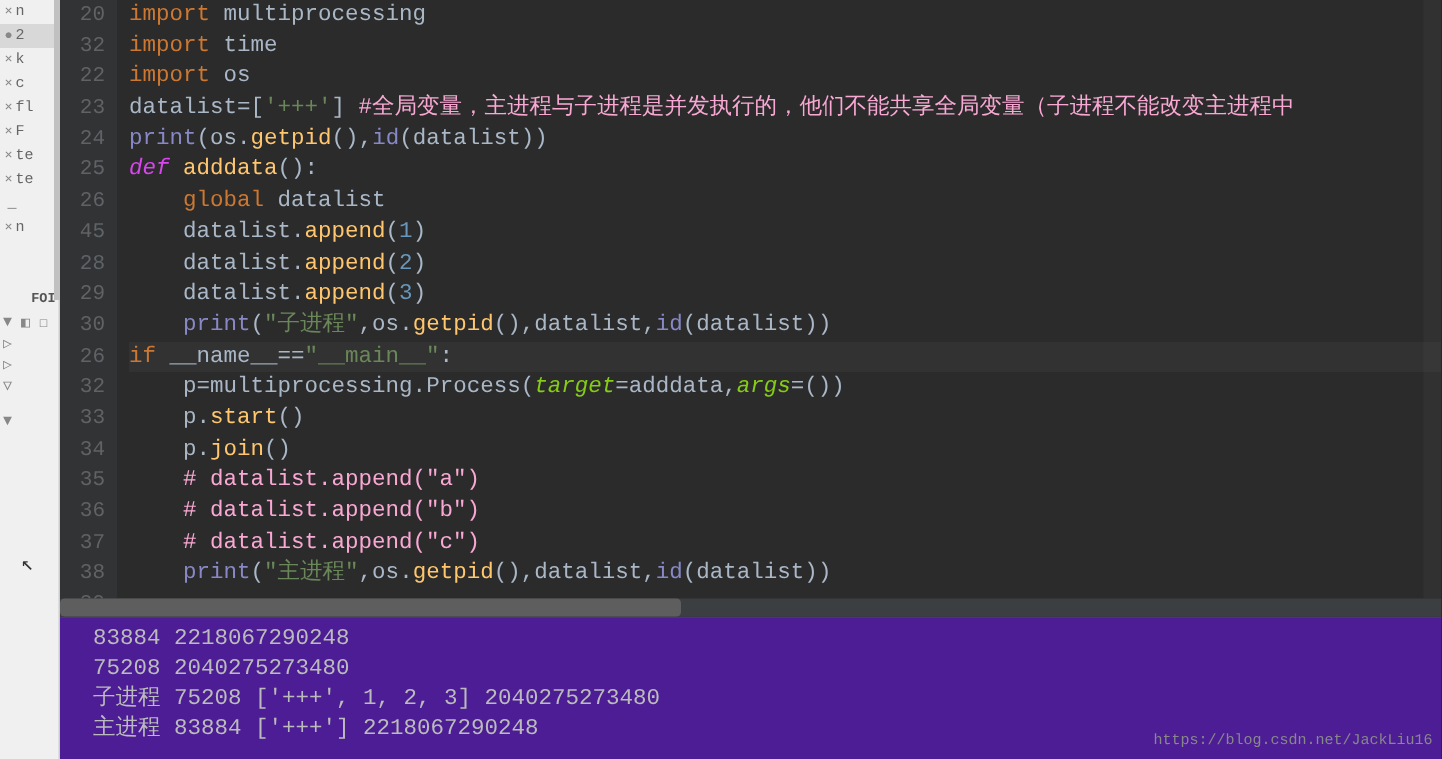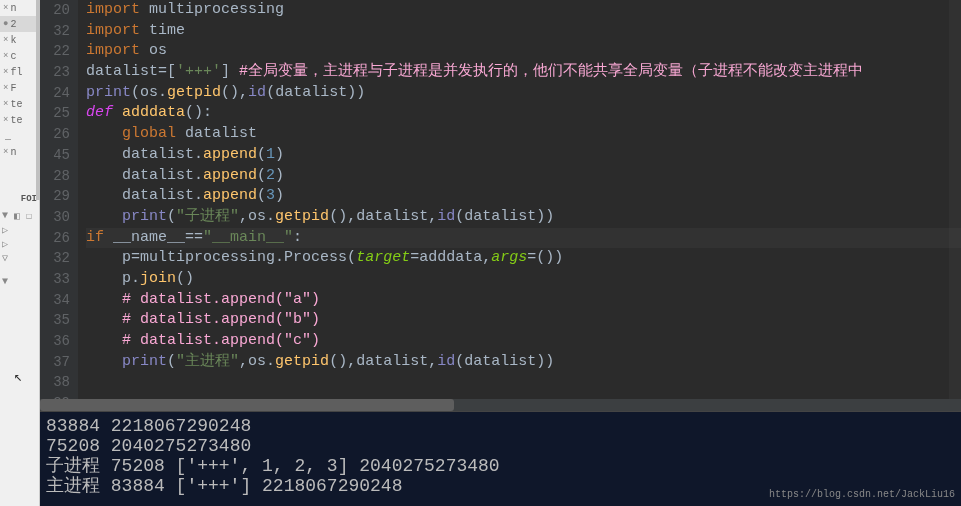--- a/index.html
+++ b/index.html
@@ -118,24 +118,24 @@
   }
   .hscroll .thumb {
     position: absolute;
     left: 0; top: 0;
     width: 45%;
     height: 100%;
     background: #5e5e5e;
     border-radius: 3px;
   }
   .terminal {
-    background: #0f172a;
+    background: #4c1d95;
     color: #bbbbbb;
-    padding: 4px 6px;
-    font-size: 18px;
+    padding: 4px 22px;
+    font-size: 15px;
     border-top: 1px solid #444;
     min-height: 95px;
   }
   .terminal .tline {
     line-height: 20px;
     white-space: pre;
   }
   .watermark {
     position: absolute;
     right: 6px;
@@ -262,20 +262,21 @@
         <div class="line"><span class="pl">datalist</span><span class="eq">=</span><span class="pl">[</span><span class="str">'+++'</span><span class="pl">]</span><span class="cmt"> #全局变量，主进程与子进程是并发执行的，他们不能共享全局变量（子进程不能改变主进程中</span></div>
         <div class="line"><span class="builtin">print</span><span class="pl">(</span><span class="pl">os</span><span class="pl">.</span><span class="fn">getpid</span><span class="pl">()</span><span class="pl">,</span><span class="builtin">id</span><span class="pl">(</span><span class="pl">datalist</span><span class="pl">)</span><span class="pl">)</span></div>
         <div class="line"><span class="kw-it">def</span> <span class="fn">adddata</span><span class="pl">():</span></div>
         <div class="line">    <span class="kw">global</span> <span class="pl">datalist</span></div>
         <div class="line">    <span class="pl">datalist</span><span class="pl">.</span><span class="fn">append</span><span class="pl">(</span><span class="num">1</span><span class="pl">)</span></div>
         <div class="line">    <span class="pl">datalist</span><span class="pl">.</span><span class="fn">append</span><span class="pl">(</span><span class="num">2</span><span class="pl">)</span></div>
         <div class="line">    <span class="pl">datalist</span><span class="pl">.</span><span class="fn">append</span><span class="pl">(</span><span class="num">3</span><span class="pl">)</span></div>
         <div class="line">    <span class="builtin">print</span><span class="pl">(</span><span class="str">"子进程"</span><span class="pl">,</span><span class="pl">os</span><span class="pl">.</span><span class="fn">getpid</span><span class="pl">()</span><span class="pl">,</span><span class="pl">datalist</span><span class="pl">,</span><span class="builtin">id</span><span class="pl">(</span><span class="pl">datalist</span><span class="pl">)</span><span class="pl">)</span></div>
         <div class="line hl"><span class="kw">if</span> <span class="pl">__name__</span><span class="eq">==</span><span class="str">"__main__"</span><span class="pl">:</span></div>
         <div class="line">    <span class="pl">p</span><span class="eq">=</span><span class="pl">multiprocessing</span><span class="pl">.</span><span class="pl">Process</span><span class="pl">(</span><span class="param-it">target</span><span class="eq">=</span><span class="pl">adddata</span><span class="pl">,</span><span class="param-it">args</span><span class="eq">=</span><span class="pl">()</span><span class="pl">)</span></div>
+        <div class="line">    <span class="pl">p</span><span class="pl">.</span><span class="fn">start</span><span class="pl">()</span></div>
         <div class="line">    <span class="pl">p</span><span class="pl">.</span><span class="fn">join</span><span class="pl">()</span></div>
         <div class="line">    <span class="cmt"># datalist.append("a")</span></div>
         <div class="line">    <span class="cmt"># datalist.append("b")</span></div>
         <div class="line">    <span class="cmt"># datalist.append("c")</span></div>
         <div class="line">    <span class="builtin">print</span><span class="pl">(</span><span class="str">"主进程"</span><span class="pl">,</span><span class="pl">os</span><span class="pl">.</span><span class="fn">getpid</span><span class="pl">()</span><span class="pl">,</span><span class="pl">datalist</span><span class="pl">,</span><span class="builtin">id</span><span class="pl">(</span><span class="pl">datalist</span><span class="pl">)</span><span class="pl">)</span></div>
         <div class="line"></div>
       </div>
       <div class="minimap"></div>
     </div>
     <div class="hscroll">

